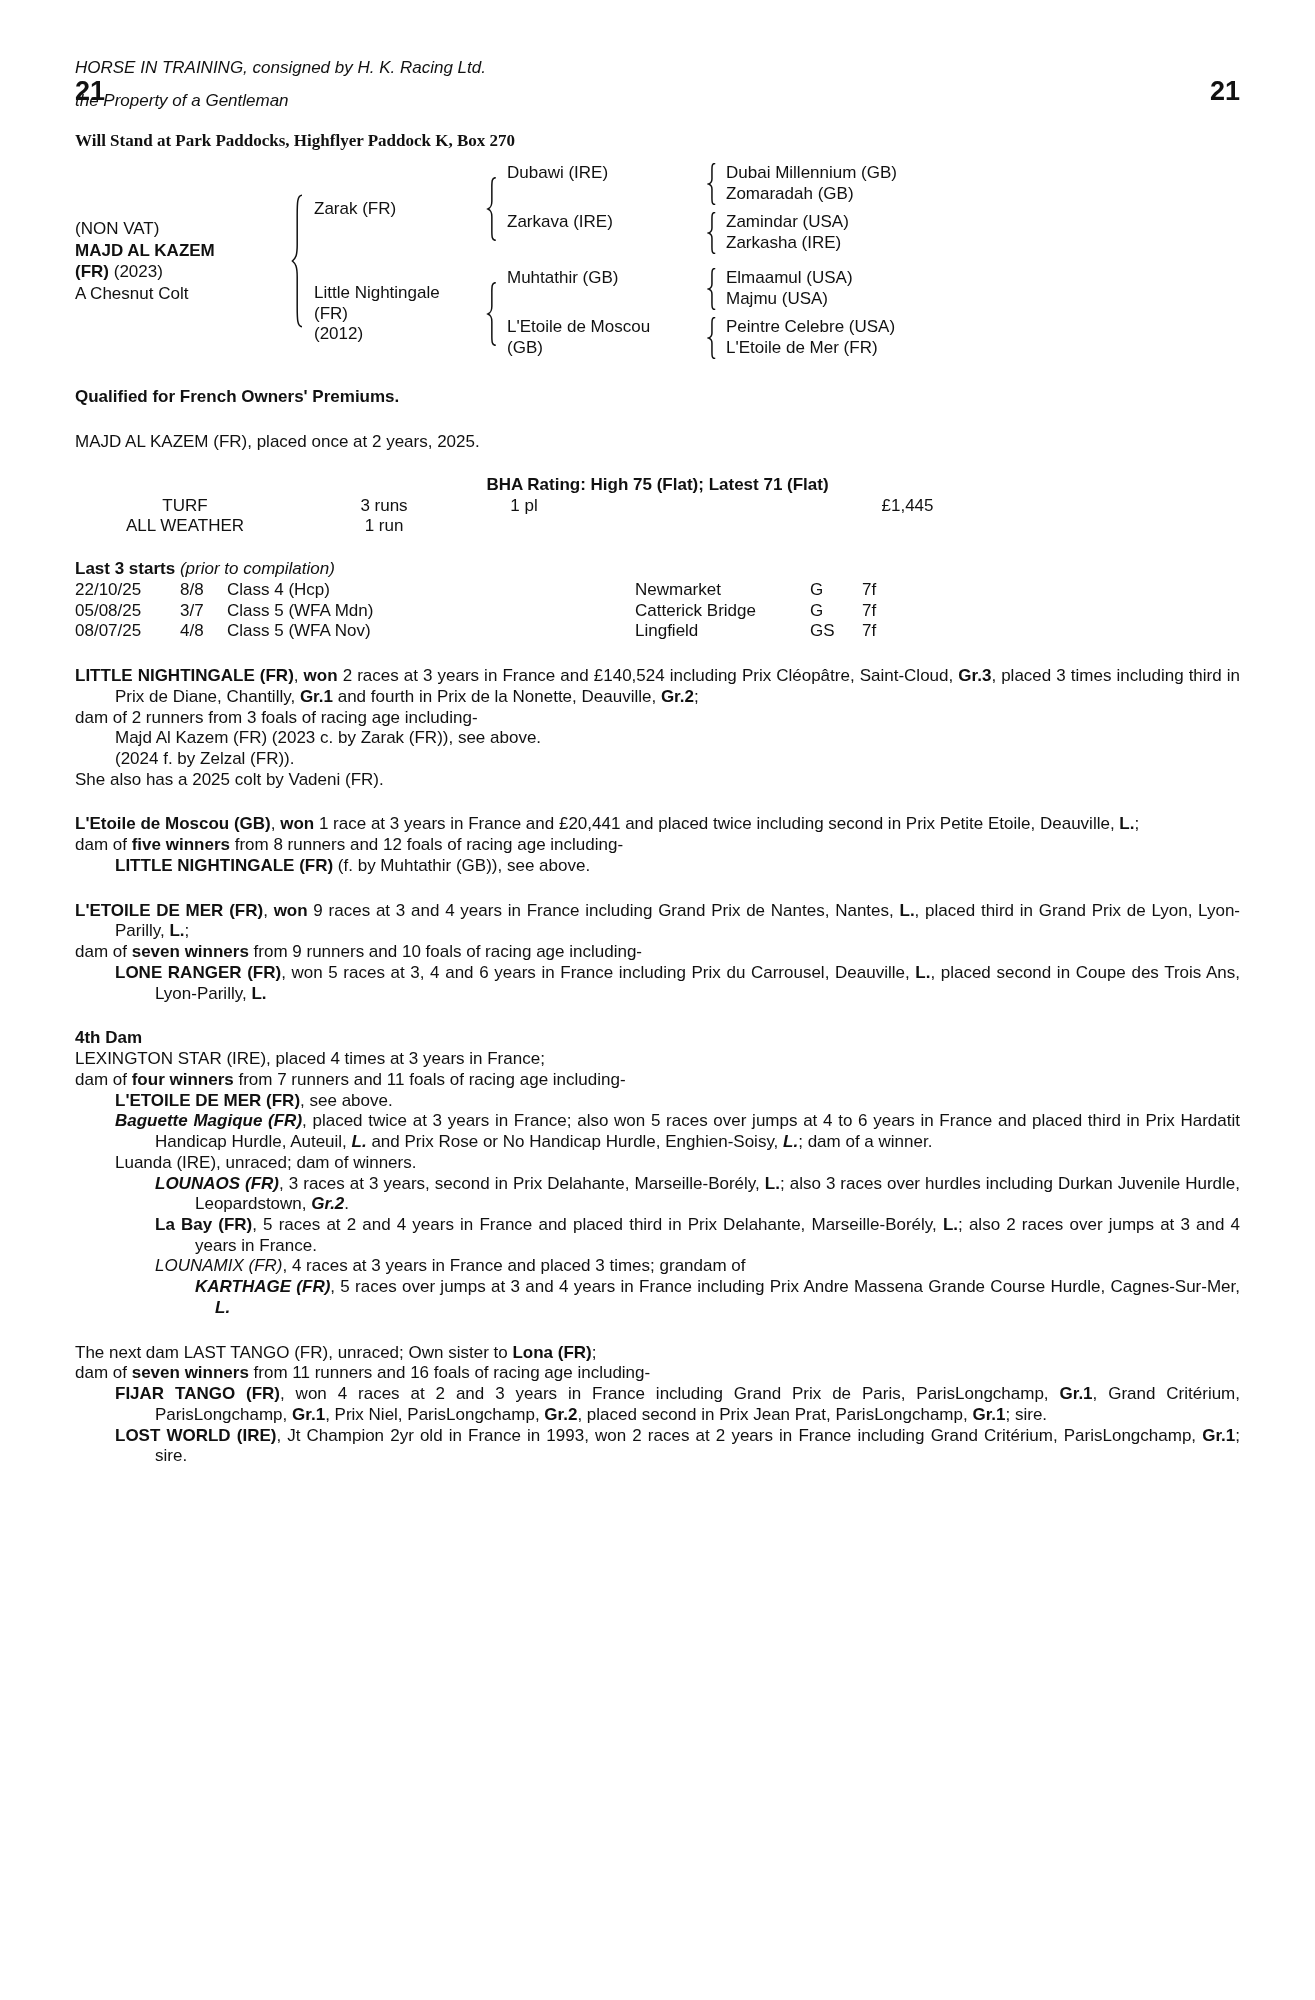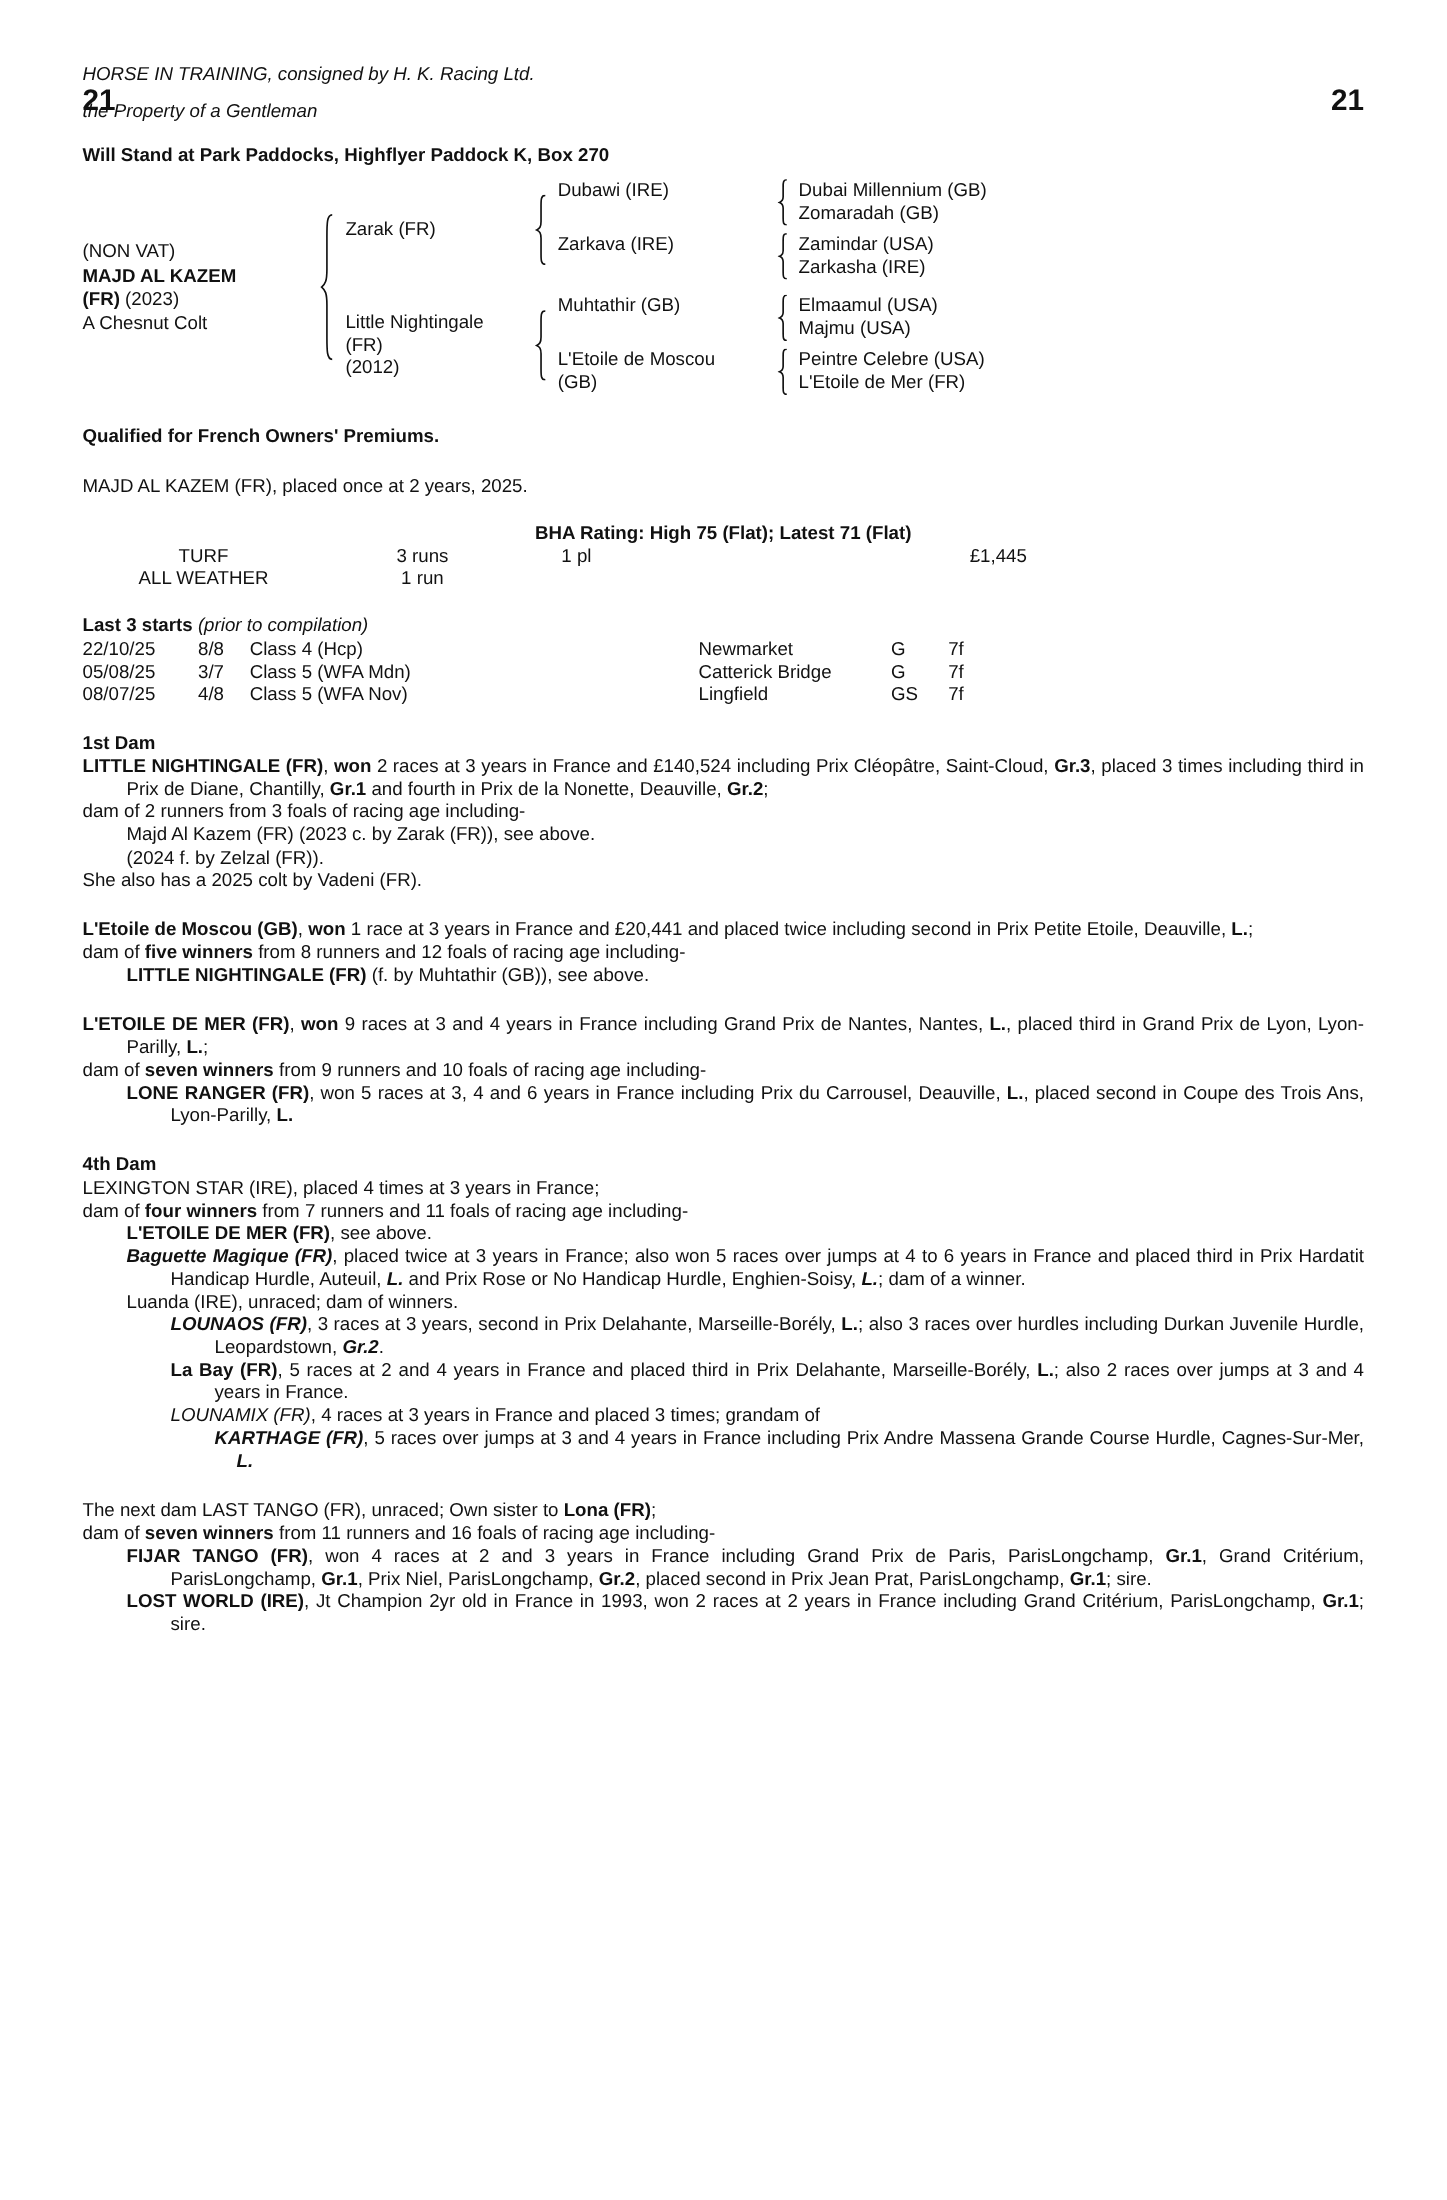--- a/index.html
+++ b/index.html
@@ -20,21 +20,21 @@
   .bi { font-weight: 700; font-style: italic; }
 
   
   .header-center { width: 860px; text-align: left; }
   .consignor { font-style: italic; }
   .lot-row { position: relative; margin-top: 4px; min-height: 36px; }
   .lot { position: absolute; top: -8px; font-weight: 700; font-size: 27px; }
   .lot-left  { left: 0; }
   .lot-right { right: 0; }
   .property { font-style: italic; padding-top: 8px; }
-  .stand-line { font-weight: 700; margin-top: 12px; }
+  .stand-line { font-weight: 700; margin-top: 12px; font-family: Liberation Serif, serif; }
 
   
   .ped { display: flex; align-items: center; margin-top: 12px; }
   .ped-subject { width: 215px; flex: 0 0 215px; line-height: 1.28; }
   .brace-col { flex: 0 0 auto; display: flex; align-items: center; margin: 0 8px 0 0; }
   .gen1 { flex: 1; display: flex; flex-direction: column; row-gap: 14px; }
   .parent-row { display: flex; align-items: center; }
   .parent-name { width: 172px; flex: 0 0 172px; white-space: pre-line; }
   .gen2 { flex: 1; display: flex; flex-direction: column; row-gap: 7px; }
   .gp-row { display: flex; align-items: flex-start; }
@@ -221,21 +221,20 @@
       <div>08/07/25</div>
       <div>4/8</div>
       <div>Class 5 (WFA Nov)</div>
       <div>Lingfield</div>
       <div>GS</div>
       <div>7f</div>
     </div>
   </div>
 
   <section class="dam-section">
-    <h3 class="dam-heading">1st Dam</h3>
     <div class="dam-paras">
         <div class="para l0"><span class="b">LITTLE NIGHTINGALE (FR)</span><span>, </span><span class="b">won</span><span> 2 races at 3 years in France and £140,524 including Prix Cléopâtre, Saint-Cloud, </span><span class="b">Gr.3</span><span>, placed 3 times including third in Prix de Diane, Chantilly, </span><span class="b">Gr.1</span><span> and fourth in Prix de la Nonette, Deauville, </span><span class="b">Gr.2</span><span>;</span></div>
         <div class="para l0"><span>dam of 2 runners from 3 foals of racing age including-</span></div>
         <div class="para l1"><span>Majd Al Kazem (FR) (2023 c. by Zarak (FR)), see above.</span></div>
         <div class="para l1"><span>(2024 f. by Zelzal (FR)).</span></div>
         <div class="para l0"><span>She also has a 2025 colt by Vadeni (FR).</span></div>
       </div>
   </section>
 
   <section class="dam-section">

